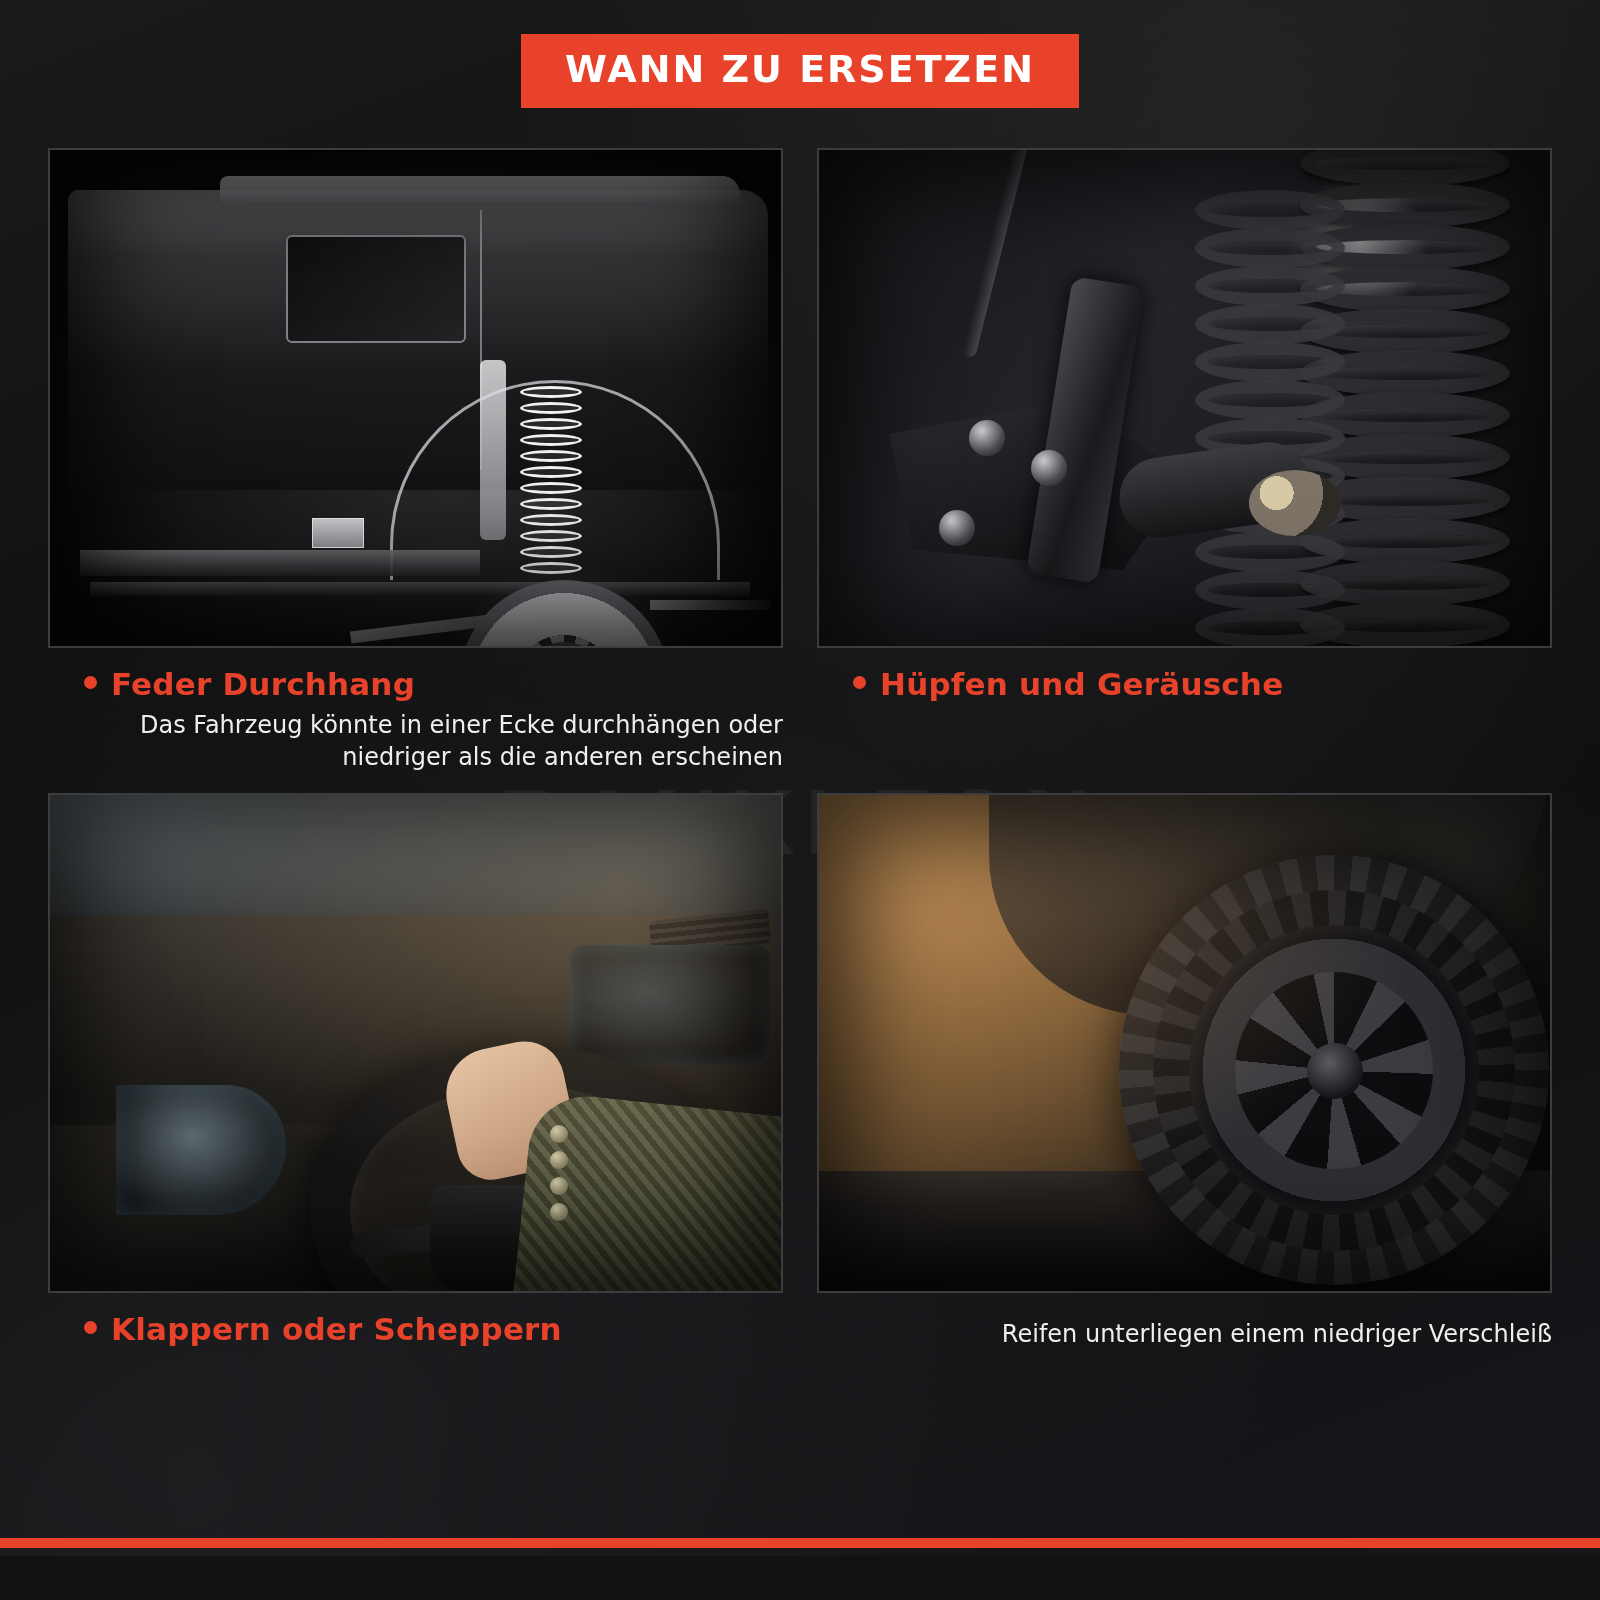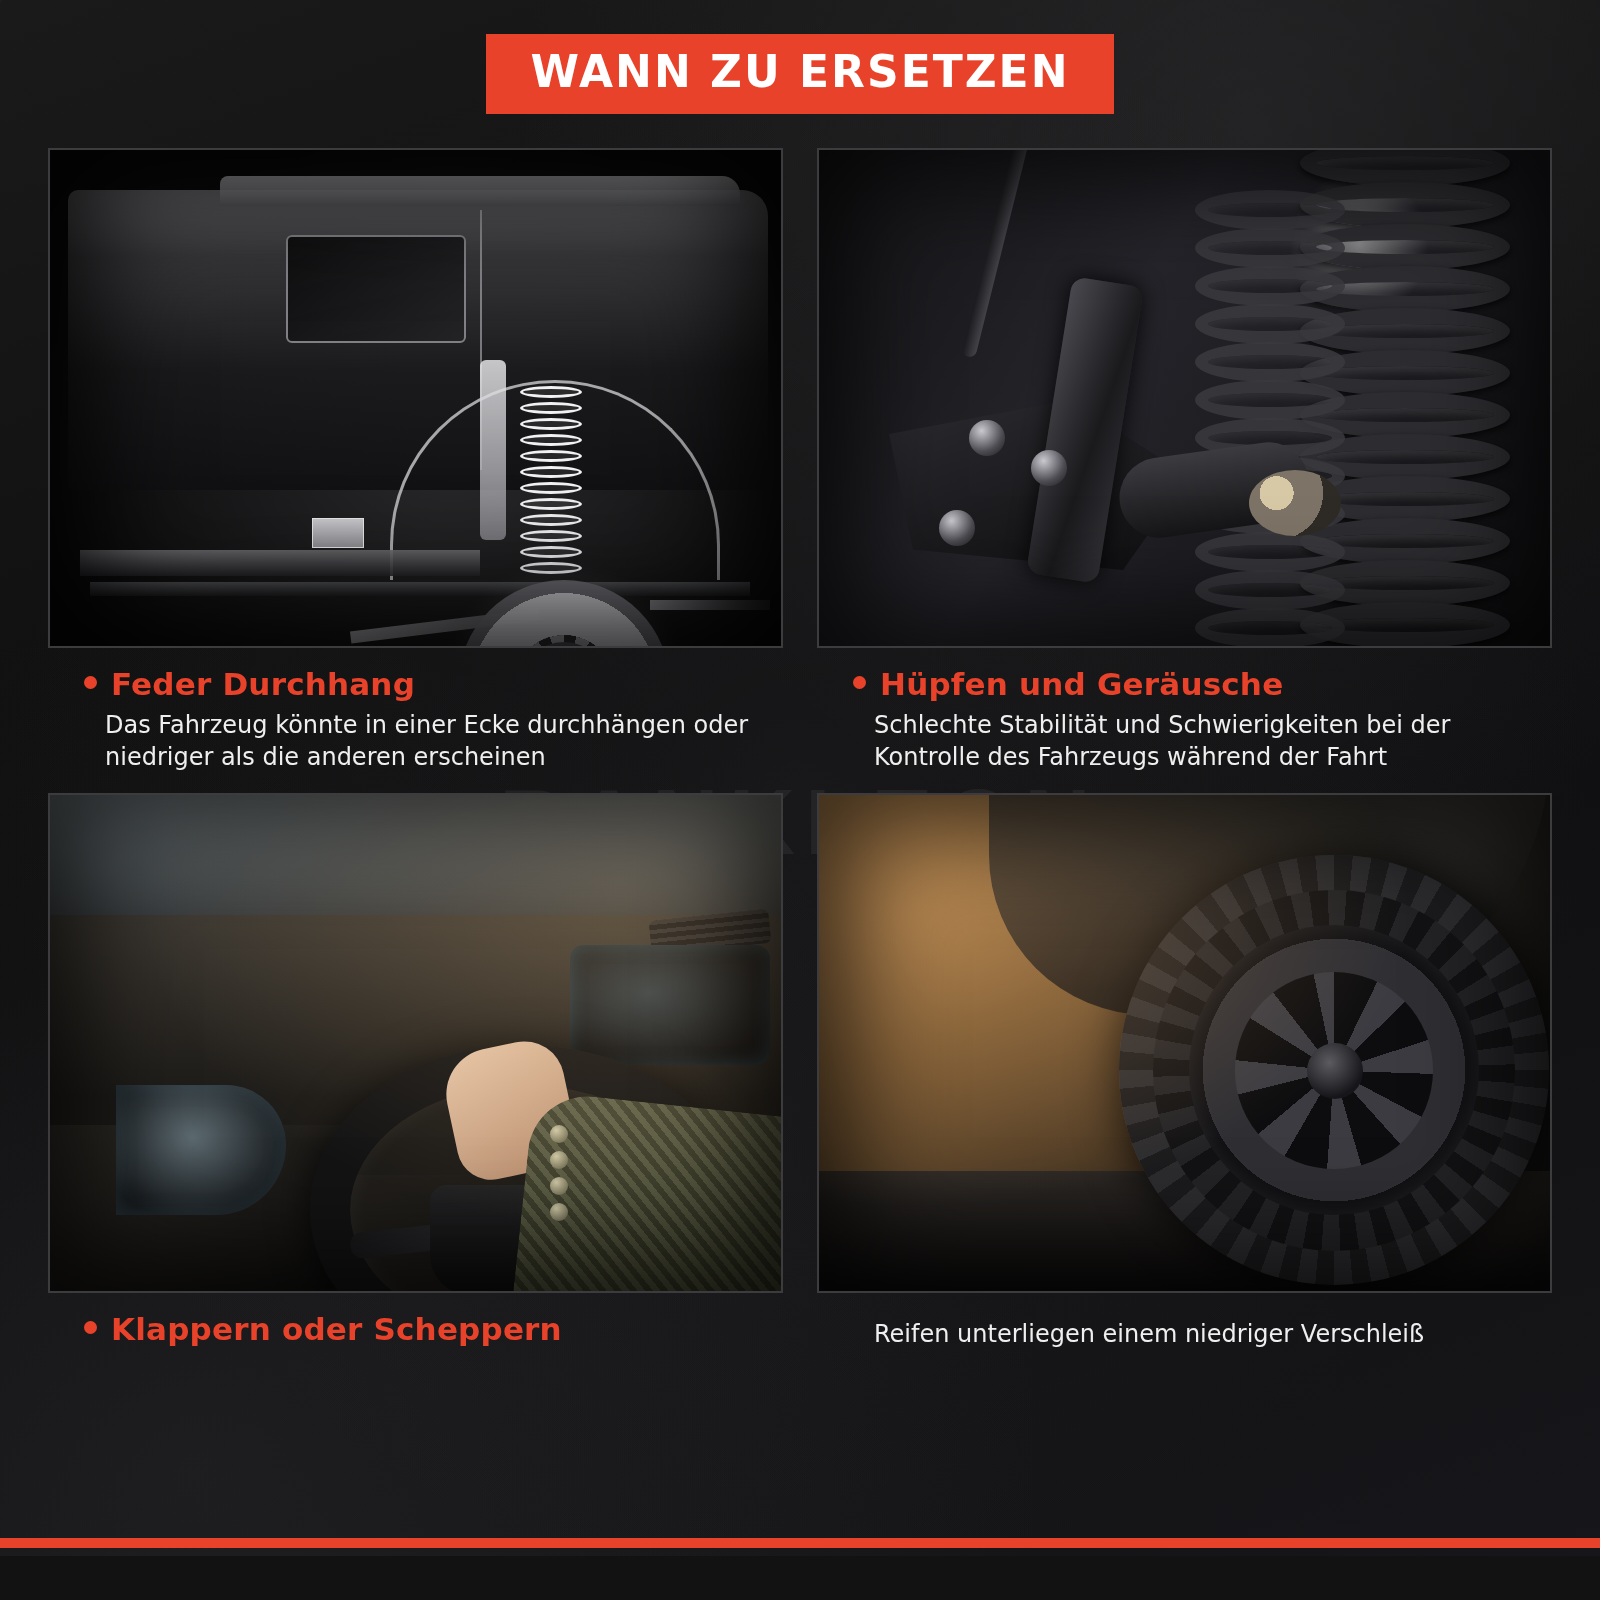--- a/index.html
+++ b/index.html
@@ -55,21 +55,21 @@
     position: absolute;
     top: 34px;
     left: 0;
     width: 100%;
     display: flex;
     justify-content: center;
   }
   .title-banner {
     background: #e8432a;
     color: #ffffff;
-    font-size: 44px;
+    font-size: 38px;
     font-weight: 700;
     letter-spacing: 2px;
     padding: 16px 44px 20px 44px;
     line-height: 1;
     font-family: "DejaVu Sans", sans-serif;
   }
 
   
   .grid {
     position: absolute;
@@ -85,21 +85,21 @@
 
   .photo {
     width: 735px;
     height: 500px;
     border: 2px solid #3c3b3d;
     position: relative;
     overflow: hidden;
     background: #000;
   }
 
-  .caption { padding: 18px 0 0 40px; }
+  .caption { padding: 18px 0 0 40px; text-align: right; }
   .cap-head {
     display: flex;
     align-items: baseline;
     gap: 14px;
     margin-left: -4px;
   }
   .bullet {
     width: 13px;
     height: 13px;
     border-radius: 50%;
@@ -504,21 +504,20 @@
       <div class="bolt" style="left:150px; top:270px;"></div>
       <div class="bolt" style="left:212px; top:300px;"></div>
       <div class="bolt" style="left:120px; top:360px;"></div>
       <div class="vignette"></div>
     </div>
     <div class="caption">
       <div class="cap-head">
         <span class="bullet"></span>
         <span class="cap-title">Hüpfen und Geräusche</span>
       </div>
-      <div class="cap-text">Schlechte Stabilität und Schwierigkeiten bei der Kontrolle des Fahrzeugs während der Fahrt</div>
     </div>
   </div>
 
   <div class="cell">
     <div class="photo p3">
       <div class="windshield"></div>
       <div class="dash"></div>
       <div class="vent"></div>
       <div class="cluster"></div>
       <div class="door-panel"></div>

